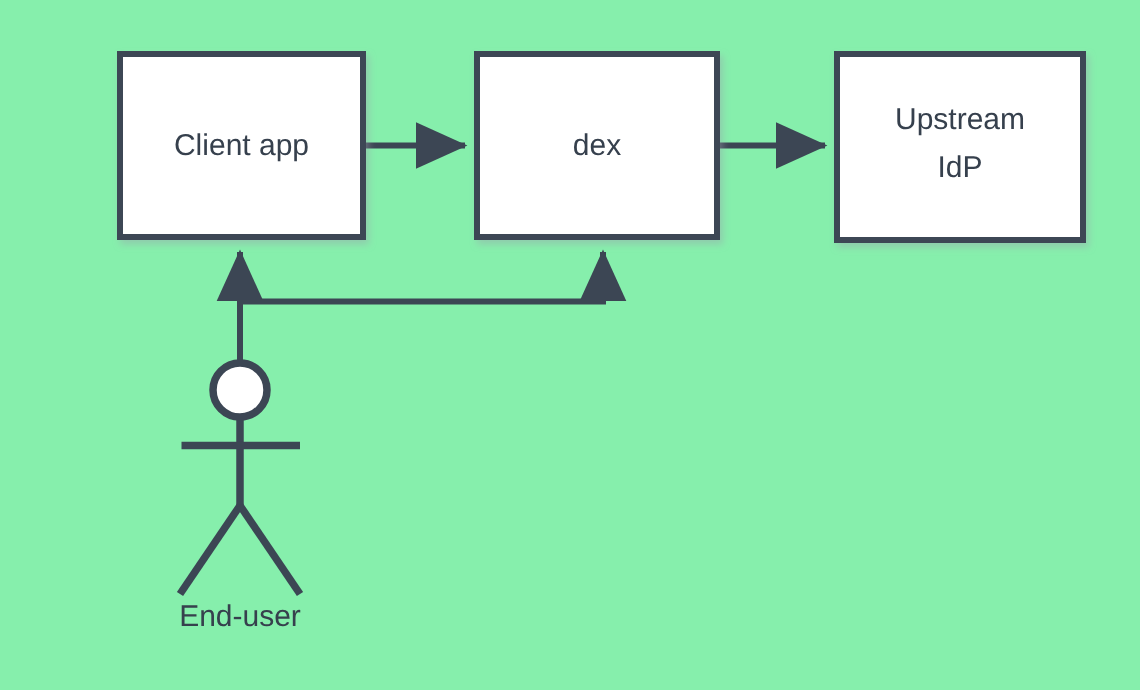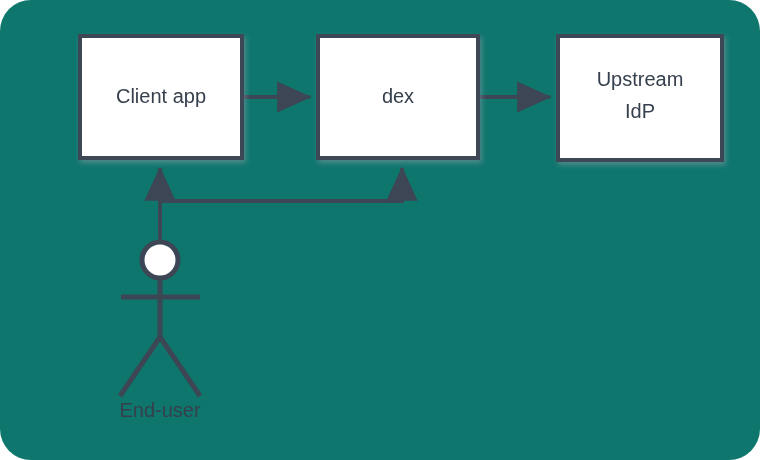--- a/index.html
+++ b/index.html
@@ -4,24 +4,23 @@
 <style>
   html, body {
     margin: 0;
     padding: 0;
     background: #ffffff;
   }
   #canvas {
     position: relative;
     width: 760px;
     height: 460px;
-    background: #0f766e;
+    background: #86efac;
     overflow: hidden;
     font-family: "Liberation Sans", sans-serif;
-    border-radius: 31px;
   }
   #diagram-svg {
     position: absolute;
     left: 0;
     top: 0;
     width: 760px;
     height: 460px;
   }
   .node-box {
     fill: #ffffff;

